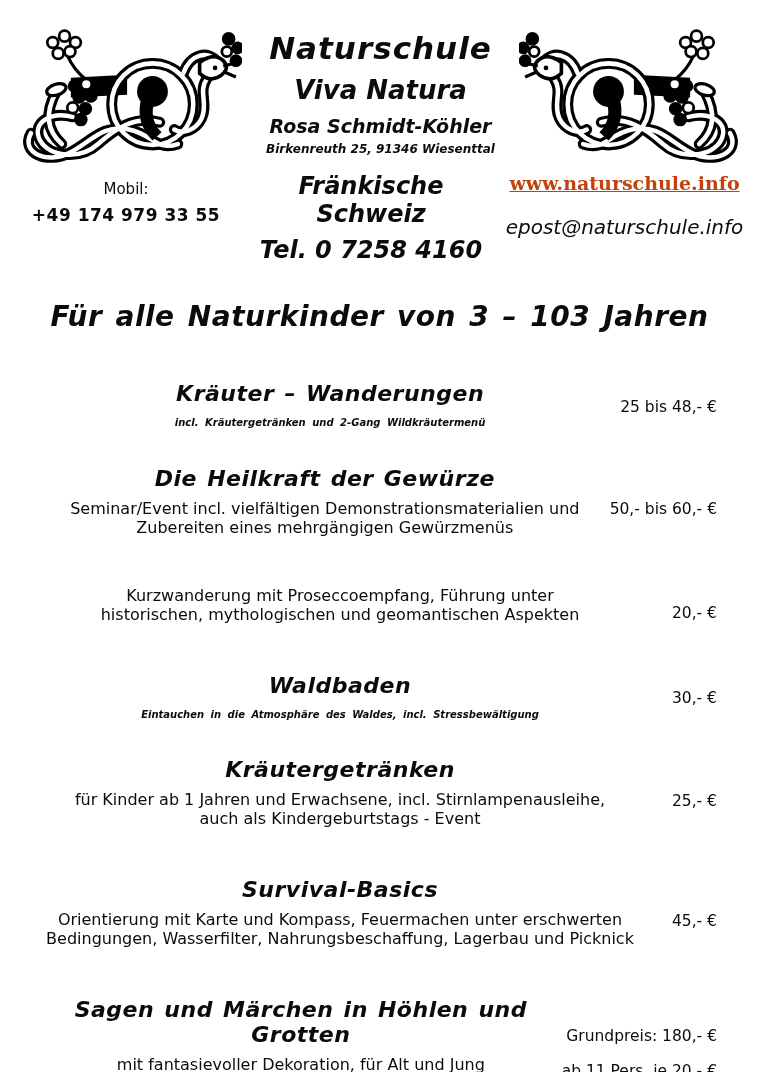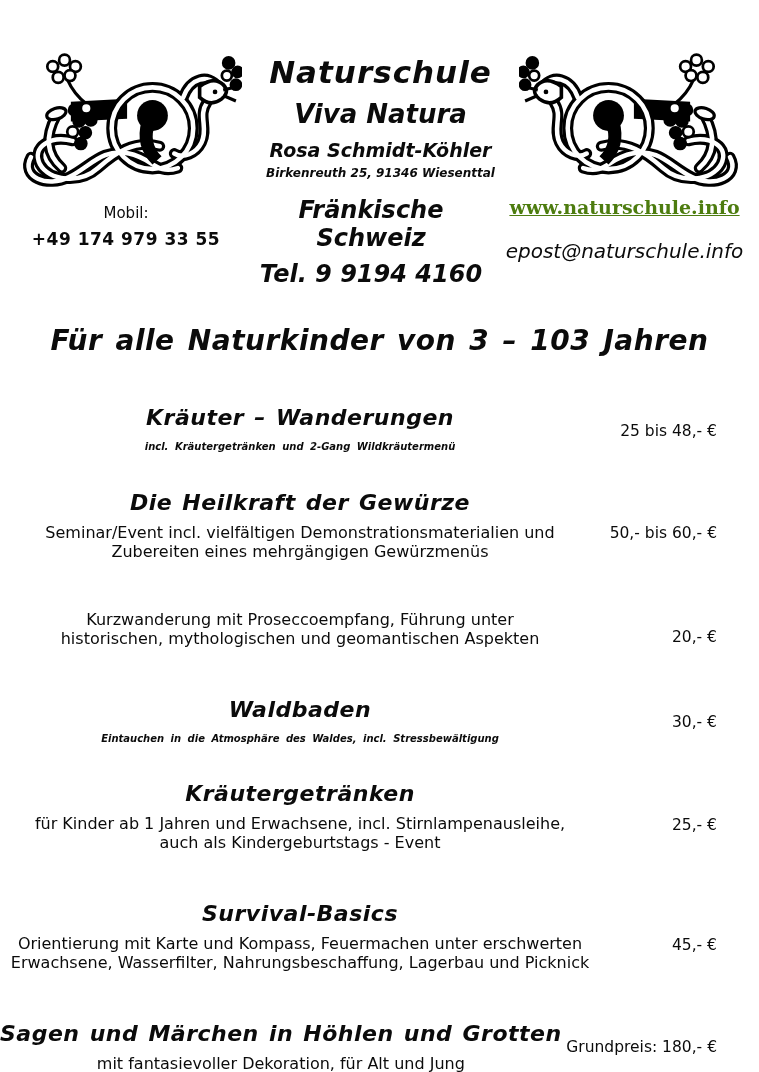--- a/index.html
+++ b/index.html
@@ -3,46 +3,46 @@
 <meta charset="utf-8">
 <title>Naturschule Viva Natura</title>
 <style>
   html,body { margin:0; padding:0; background:#e8e8e8; }
   .page {
     width:759px; height:1072px; margin:0 auto; background:#ffffff;
     font-family:"DejaVu Sans", sans-serif; color:#0b0b0b;
     overflow:hidden; position:relative;
   }
   
-  .header { display:flex; justify-content:space-between; align-items:flex-start; padding:52px 12px 0 14px; }
+  .header { display:flex; justify-content:space-between; align-items:flex-start; padding:28px 12px 0 14px; }
   .ornament { width:228px; height:136px; flex:0 0 auto; }
   .ornament svg { width:100%; height:100%; }
   .ornament.right svg { transform:scaleX(-1); }
   .header-center { flex:1; text-align:center; padding-top:2px; }
   .school-name   { font-size:31px; font-weight:bold; font-style:italic; letter-spacing:1px; margin:0; }
   .school-sub    { font-size:26px; font-weight:bold; font-style:italic; margin-top:9px; }
   .owner         { font-size:19px; font-weight:bold; font-style:italic; margin-top:10px; }
   .address       { font-size:12px; font-weight:bold; font-style:italic; margin-top:5px; }
   
   .contact-row { display:flex; margin-top:8px; }
   .col-mobile { width:252px; text-align:center; padding-top:8px; }
   .mobile-label  { font-size:15px; }
   .mobile-number { font-size:17px; font-weight:bold; margin-top:7px; letter-spacing:0.5px; }
   .col-region { width:238px; text-align:center; font-weight:bold; font-style:italic; font-size:24px; }
   .region-tel { margin-top:8px; }
   .col-web { flex:1; text-align:center; }
   .website { font-family:"DejaVu Serif", serif; font-size:19px; font-weight:bold;
-             color:#4d7c0f; text-decoration:underline; display:inline-block; }
+             color:#c2410c; text-decoration:underline; display:inline-block; }
   .email   { font-size:20px; margin-top:21px;font-style:italic; }
   
   .tagline { text-align:center; font-size:28px; font-weight:bold; font-style:italic;
              margin-top:36px; word-spacing:3px; letter-spacing:0.5px; }
   
   .menu { margin-top:48px; }
-  .item { display:flex; margin-bottom:33px; }
+  .item { display:flex; margin-bottom:33px;padding-left:40px; }
   .item-main { width:600px; text-align:center; }
   .item-title { font-size:22px; font-weight:bold; font-style:italic; margin:0 0 8px 0;
                 word-spacing:2px; letter-spacing:0.5px; }
   .item-desc  { font-size:10px; font-weight:bold; font-style:italic; line-height:1.85;
                 margin:0; word-spacing:3px; }
   .item-price { flex:1; text-align:right; padding-right:42px; font-size:15.5px;
                 align-self:center; white-space:nowrap; }
   .item-price.two-line div + div { margin-top:17px; }
 </style>
 </head>
@@ -166,21 +166,21 @@
     </div>
   </header>
 
   <div class="contact-row">
     <div class="col-mobile">
       <div class="mobile-label">Mobil:</div>
       <div class="mobile-number">+49 174 979 33 55</div>
     </div>
     <div class="col-region">
       <div class="region-name">Fränkische Schweiz</div>
-      <div class="region-tel">Tel. 9 9194 4160</div>
+      <div class="region-tel">Tel. 0 7258 4160</div>
     </div>
     <div class="col-web">
       <a href="#" class="website">www.naturschule.info</a>
       <div class="email">epost@naturschule.info</div>
     </div>
   </div>
 
   <div class="tagline">Für alle Naturkinder von 3 – 103 Jahren</div>
 
   <main class="menu">
@@ -235,21 +235,21 @@
       </div>
       <div class="item-price">25,- €</div>
     </section>
 
     <section class="item">
       <div class="item-main">
         <h3 class="item-title">Survival-Basics</h3>
         <p class="item-desc">
           </p>
           <div>Orientierung mit Karte und Kompass, Feuermachen unter erschwerten</div>
-          <div>Erwachsene, Wasserfilter, Nahrungsbeschaffung, Lagerbau und Picknick</div>
+          <div>Bedingungen, Wasserfilter, Nahrungsbeschaffung, Lagerbau und Picknick</div>
         <p></p>
       </div>
       <div class="item-price">45,- €</div>
     </section>
 
     <section class="item">
       <div class="item-main">
         <h3 class="item-title">Sagen und Märchen in Höhlen und Grotten</h3>
         <p class="item-desc spread">
           </p>

